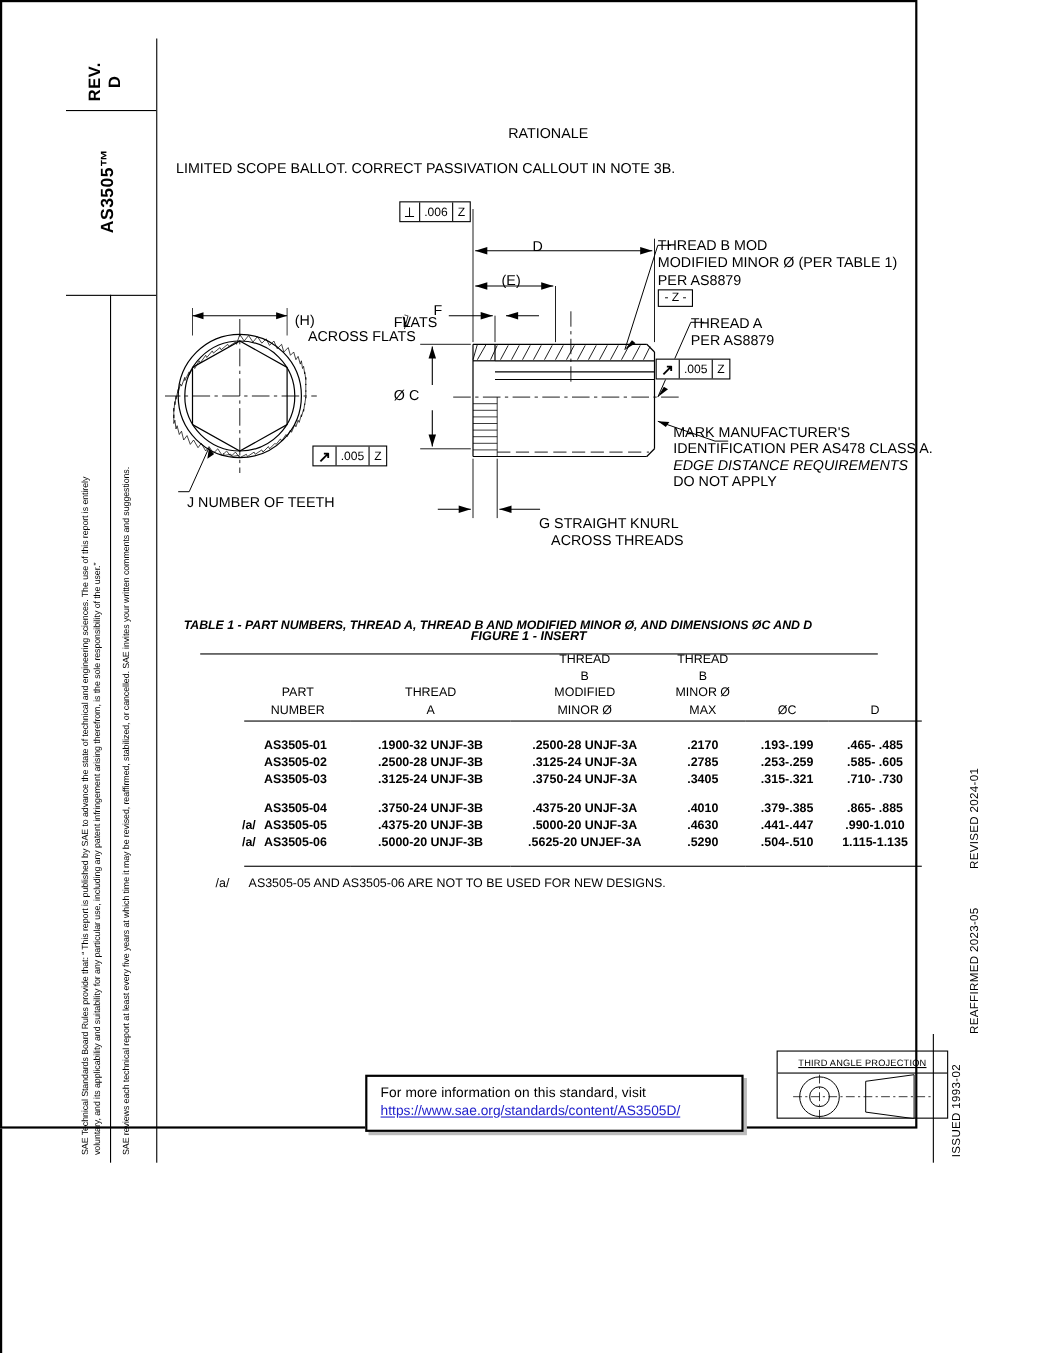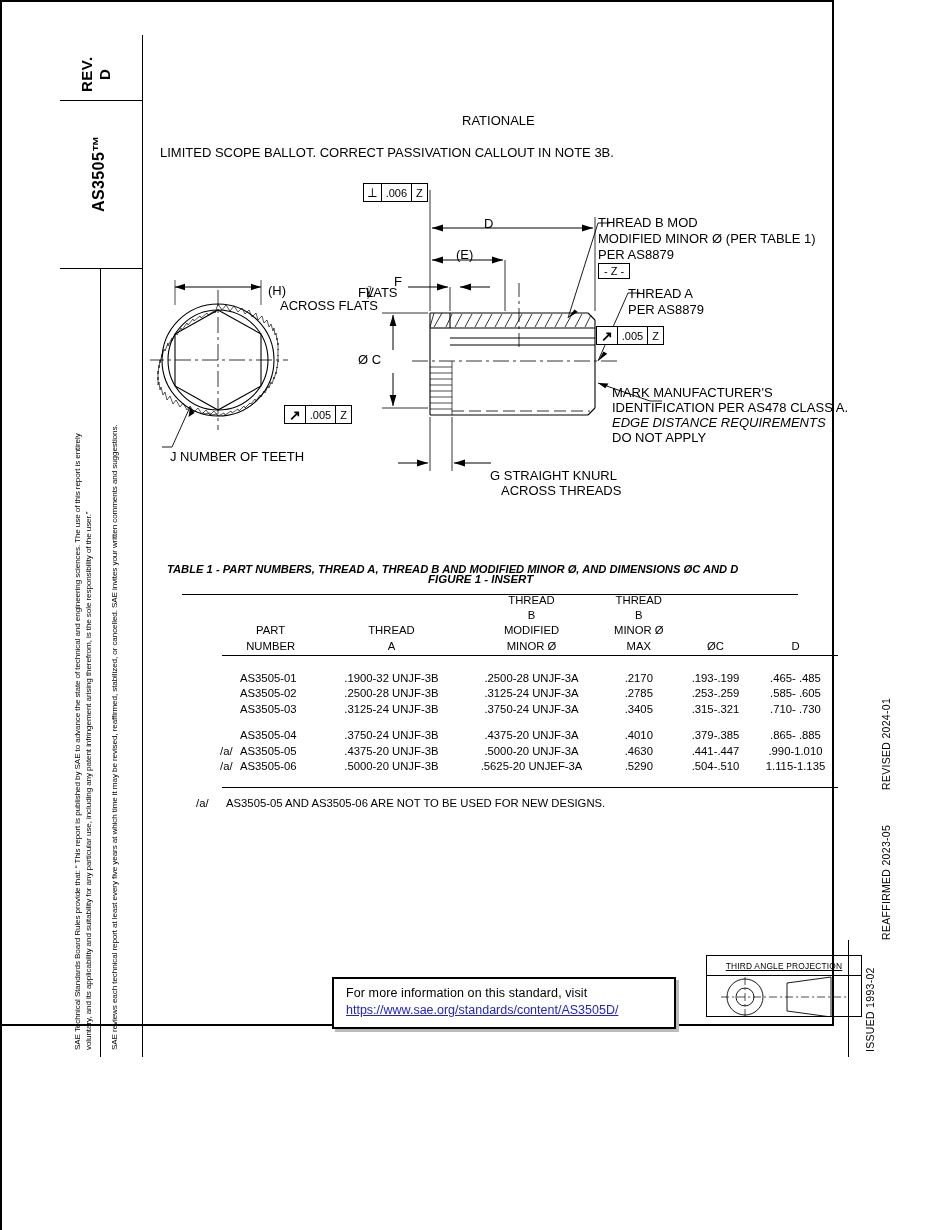--- a/index.html
+++ b/index.html
@@ -37,21 +37,21 @@
   .datum{position:absolute;border:1.4px solid #000;background:#fff;
          font-size:11px;padding:1px 5px;}
 
   
   #spec-table{position:absolute;left:182px;top:594px;width:616px;
               font-size:11.3px;border-collapse:collapse;margin-left:40px;}
   #spec-table td,#spec-table th{padding:0;font-weight:normal;white-space:nowrap;}
   #spec-table .hdr td{text-align:center;vertical-align:bottom;line-height:13.2px;
                       padding-bottom:2px;}
   #spec-table tr.rowline td{border-top:1.4px solid #000;height:4px;padding:0;}
-  #spec-table .body td{text-align:center;line-height:15.5px;}
+  #spec-table .body td{text-align:center;line-height:15.5px;font-weight:bold;}
   #spec-table .body td.pn{text-align:left;padding-left:18px;}
   #spec-table .gap td{height:11px;}
 
   
   #info-box{left:332px;top:977px;width:344px;height:52px;border:2px solid #000;
             box-shadow:3px 3px 0 #bbb;background:#fff;padding:7px 12px;box-sizing:border-box;}
   #info-box .l1{font-size:12.5px;font-weight:normal;letter-spacing:.1px;}
   #info-box .l2{font-size:12.5px;color:#2222cc;text-decoration:underline;margin-top:3px;}
 
   

